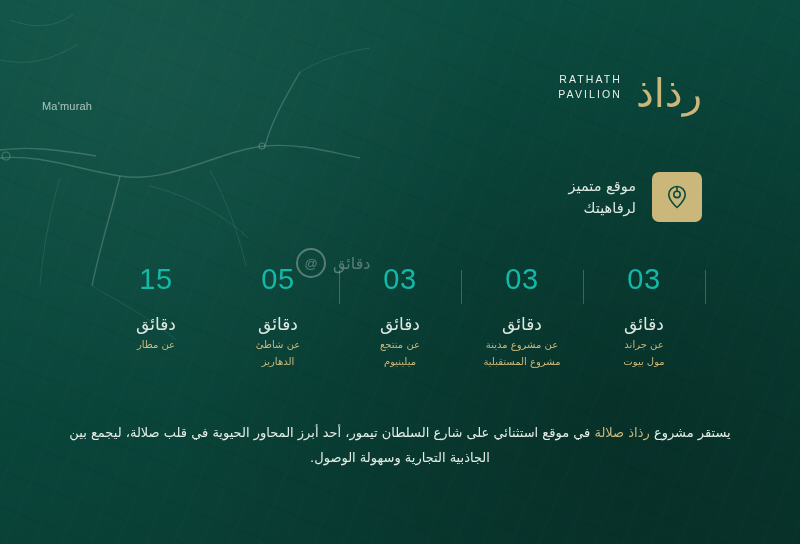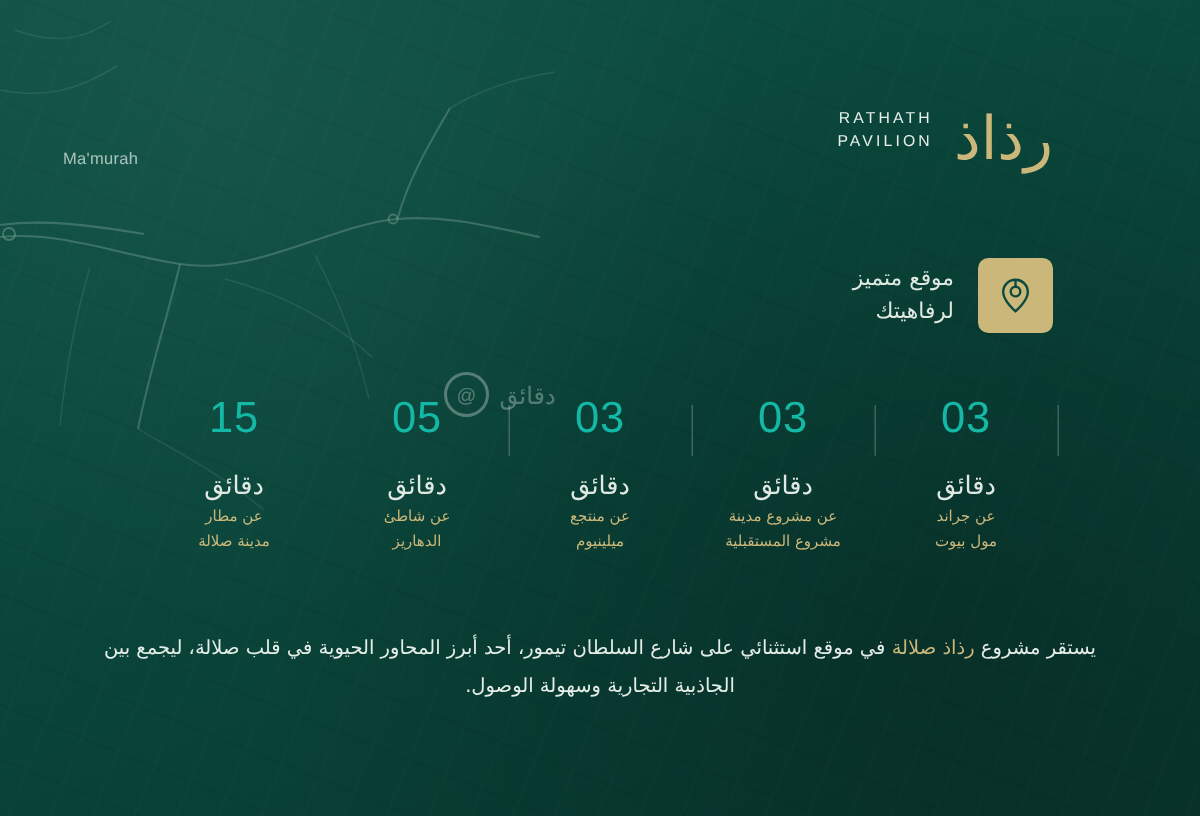--- a/index.html
+++ b/index.html
@@ -274,21 +274,20 @@
     <span class="wm-text">دقائق</span>
     <span class="wm-circle">@</span>
   </div>
 
   <div class="stats">
     <div class="stat">
       <div class="stat-num">15</div>
       <div class="stat-unit">دقائق</div>
       <div class="stat-place">
         <div>عن مطار</div>
-        <div>مدينة صلالة</div>
       </div>
     </div>
     <div class="stat">
       <div class="stat-num">05</div>
       <div class="stat-unit">دقائق</div>
       <div class="stat-place">
         <div>عن شاطئ</div>
         <div>الدهاريز</div>
       </div>
     </div>

